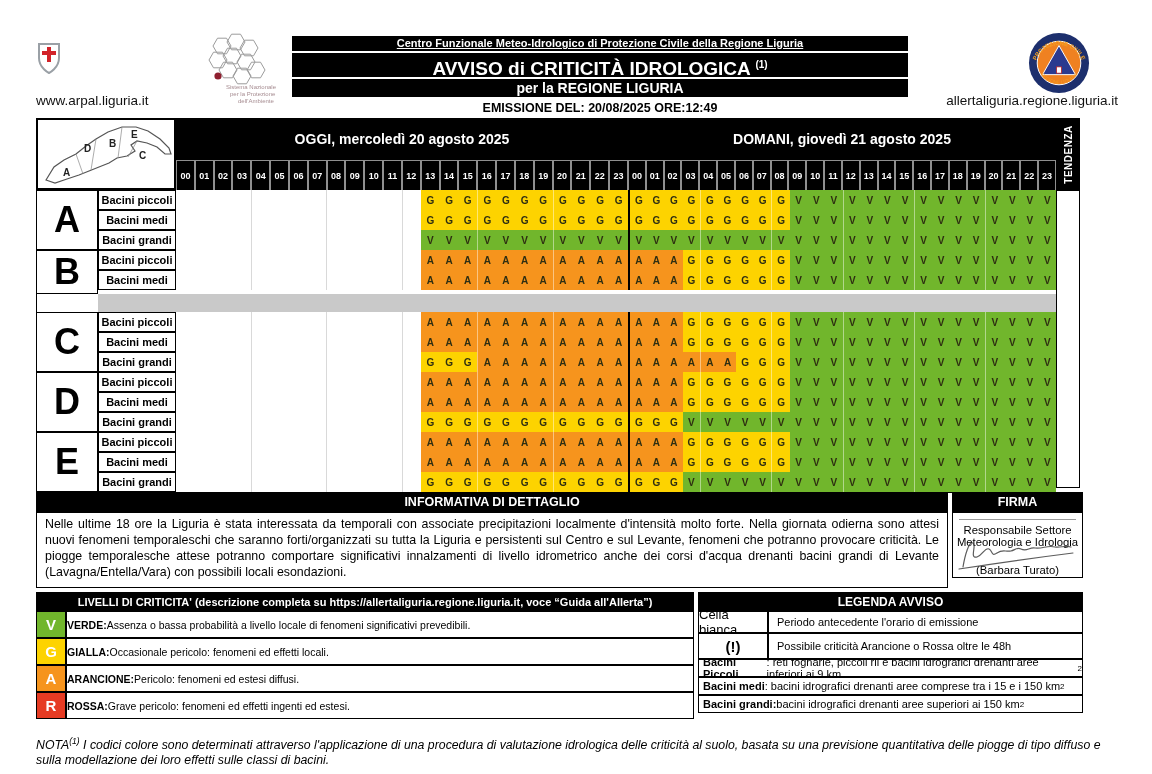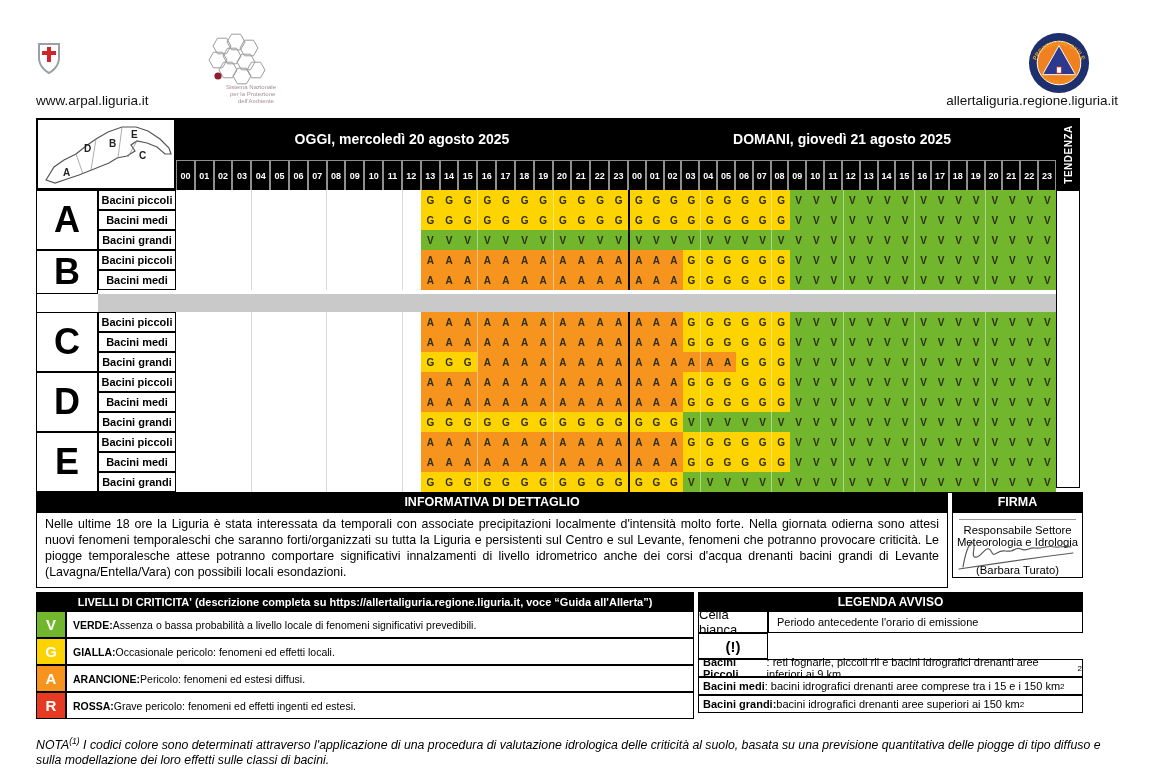--- a/index.html
+++ b/index.html
@@ -53,21 +53,21 @@
   #firma-title{left:952px;top:492px;width:131px;height:20px;font-size:12.5px;}
   #firma-box{left:952px;top:512px;width:131px;height:66px;border:1px solid #000;box-sizing:border-box;text-align:center;font-size:11.3px;color:#000;}
   #firma-rule{margin:6px 6px 4px 6px;border-top:1px solid #9a9a9a;}
   #firma-name{margin-top:16px;}
   #signature{position:absolute;left:2px;top:16px;}
   
   #crit-header{left:36px;top:592px;width:658px;height:19px;font-size:11px;}
   #crit-rows{left:36px;top:611px;width:658px;}
   .crit-row{display:flex;height:27px;}
   .crit-letter{width:30px;box-sizing:border-box;border:1px solid #000;display:flex;align-items:center;justify-content:center;color:#fff;font-size:15px;font-weight:bold;}
-  .crit-desc{width:628px;box-sizing:border-box;border:1px solid #000;display:flex;align-items:center;padding-left:6px;font-size:10.5px;color:#000;background:#fff;}
+  .crit-desc{width:628px;box-sizing:border-box;border:1px solid #000;display:flex;align-items:center;font-size:10.5px;color:#000;background:#fff;}
   #tleg-header{left:698px;top:592px;width:385px;height:19px;font-size:12px;}
   .tleg-kv{left:698px;width:385px;display:flex;}
   #tleg-row1{top:611px;height:22px;}
   #tleg-row2{top:633px;height:26px;}
   .tleg-key{width:70px;box-sizing:border-box;border:1px solid #000;display:flex;align-items:center;justify-content:center;background:#fff;}
   #tleg-row1 .tleg-key{font-size:13px;}
   #tleg-row2 .tleg-key{font-size:15px;font-weight:bold;}
   .tleg-val{flex:1;box-sizing:border-box;border:1px solid #000;display:flex;align-items:center;padding-left:8px;font-size:11px;background:#fff;}
   #basin-defs{left:698px;top:659px;width:385px;}
   .basin-row{height:18px;box-sizing:border-box;border:1px solid #000;display:flex;align-items:center;padding-left:4px;font-size:11px;background:#fff;}
@@ -105,20 +105,26 @@
       </g>
       <circle cx="26" cy="44" r="3.6" fill="#8e1f2f"></circle>
       <g fill="#a68c91" font-size="6" font-family="Liberation Sans, sans-serif">
         <text x="34" y="57">Sistema Nazionale</text>
         <text x="38" y="64">per la Protezione</text>
         <text x="46" y="71">dell'Ambiente</text>
       </g>
     </svg>
   </div>
 
+  <div class="abs" id="title-box">
+    <div class="tbar" id="tbar1">Centro Funzionale Meteo-Idrologico di Protezione Civile della Regione Liguria</div>
+    <div class="tbar" id="tbar2"><span>AVVISO di CRITICITÀ IDROLOGICA</span> <sup>(1)</sup></div>
+    <div class="tbar" id="tbar3">per la REGIONE LIGURIA</div>
+    <div id="emission">EMISSIONE DEL: 20/08/2025 ORE:12:49</div>
+  </div>
 
   <div class="abs" id="pc-logo">
     <svg width="62" height="62" viewBox="0 0 64 64">
       <circle cx="32" cy="32" r="31" fill="#1d2f6d"></circle>
       <circle cx="32" cy="32" r="22.5" fill="#ef8121" stroke="#ffffff" stroke-width="1"></circle>
       <path d="M32 14 L15 44 L49 44 Z" fill="#2b3a8f" stroke="#ffffff" stroke-width="1"></path>
       <rect x="29.5" y="36" width="5" height="6.5" fill="#ffffff" stroke="#c02020" stroke-width="0.8"></rect>
       <defs>
         <path id="arcT" d="M 7 34 A 25.5 25.5 0 0 1 57 34"></path>
         <path id="arcB" d="M 9 35 A 23.5 23.5 0 0 0 55 35"></path>
@@ -1084,20 +1090,21 @@
       </div>
     </div>
 
   <div class="abs blackbar" id="tleg-header">LEGENDA AVVISO</div>
   <div class="abs tleg-kv" id="tleg-row1">
     <div class="tleg-key">Cella bianca</div>
     <div class="tleg-val">Periodo antecedente l'orario di emissione</div>
   </div>
   <div class="abs tleg-kv" id="tleg-row2">
     <div class="tleg-key">(!)</div>
+    <div class="tleg-val">Possibile criticità Arancione o Rossa oltre le 48h</div>
   </div>
   <div class="abs" id="basin-defs">
       <div class="basin-row">
         <b>Bacini Piccoli</b>
         <span>: reti fognarie, piccoli rii e bacini idrografici drenanti aree inferiori ai 9 km </span>
         <sup>2</sup>
       </div>
       <div class="basin-row">
         <b>Bacini medi</b>
         <span>: bacini idrografici drenanti aree comprese tra i 15 e i 150 km </span>

